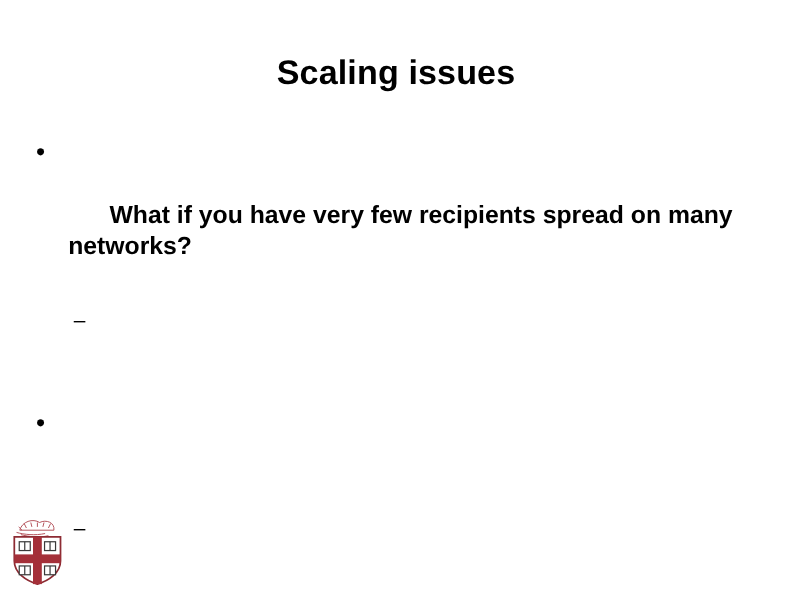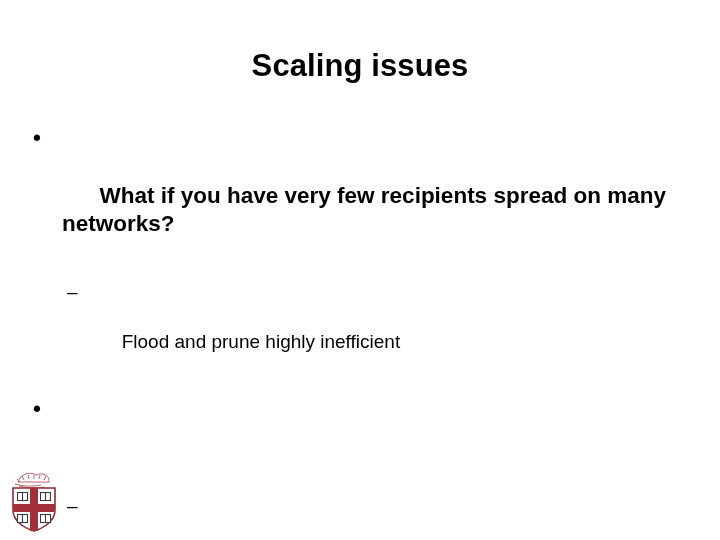--- a/index.html
+++ b/index.html
@@ -103,21 +103,20 @@
 
     <div class="l1">
       <span class="marker">•</span>
       <span>What if you have very few recipients spread on many networks?</span>
     </div>
 
     <div class="gap-sm"></div>
 
     <div class="l2">
       <span class="marker">–</span>
-      <span>Flood and prune highly inefficient</span>
     </div>
 
     <div class="gap-md"></div>
 
     <div class="l1">
       <span class="marker">•</span>
     </div>
 
     <div class="gap-sm"></div>
 

